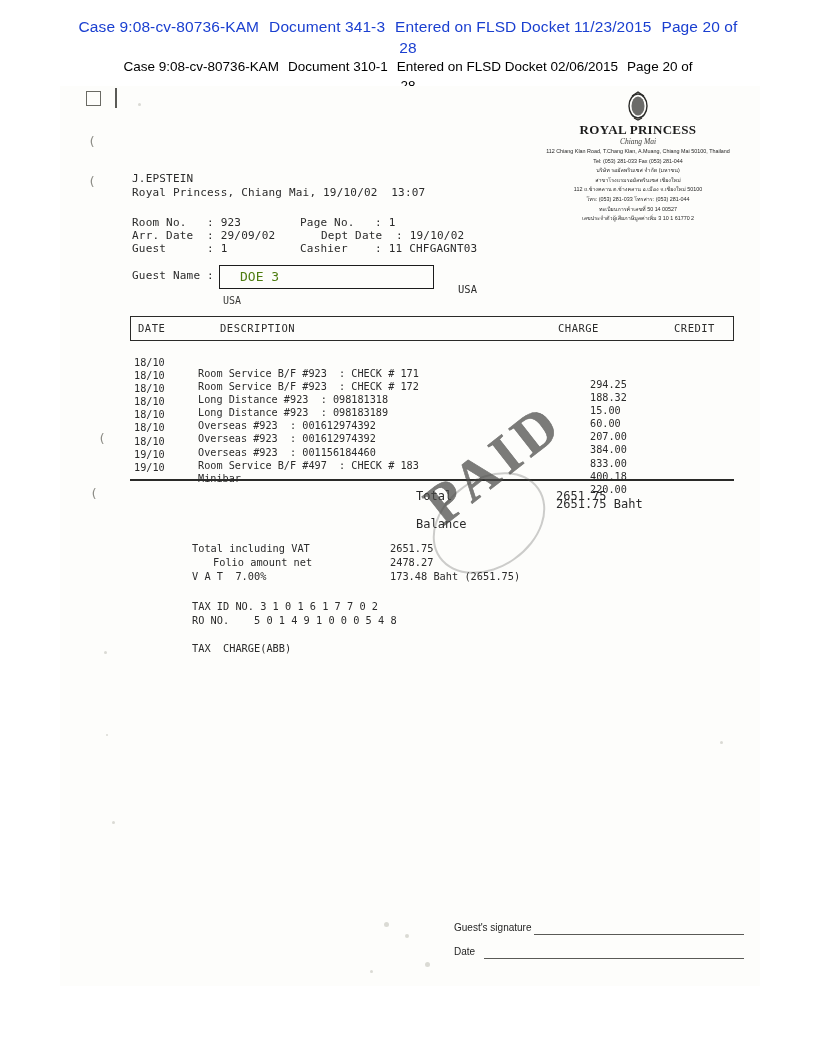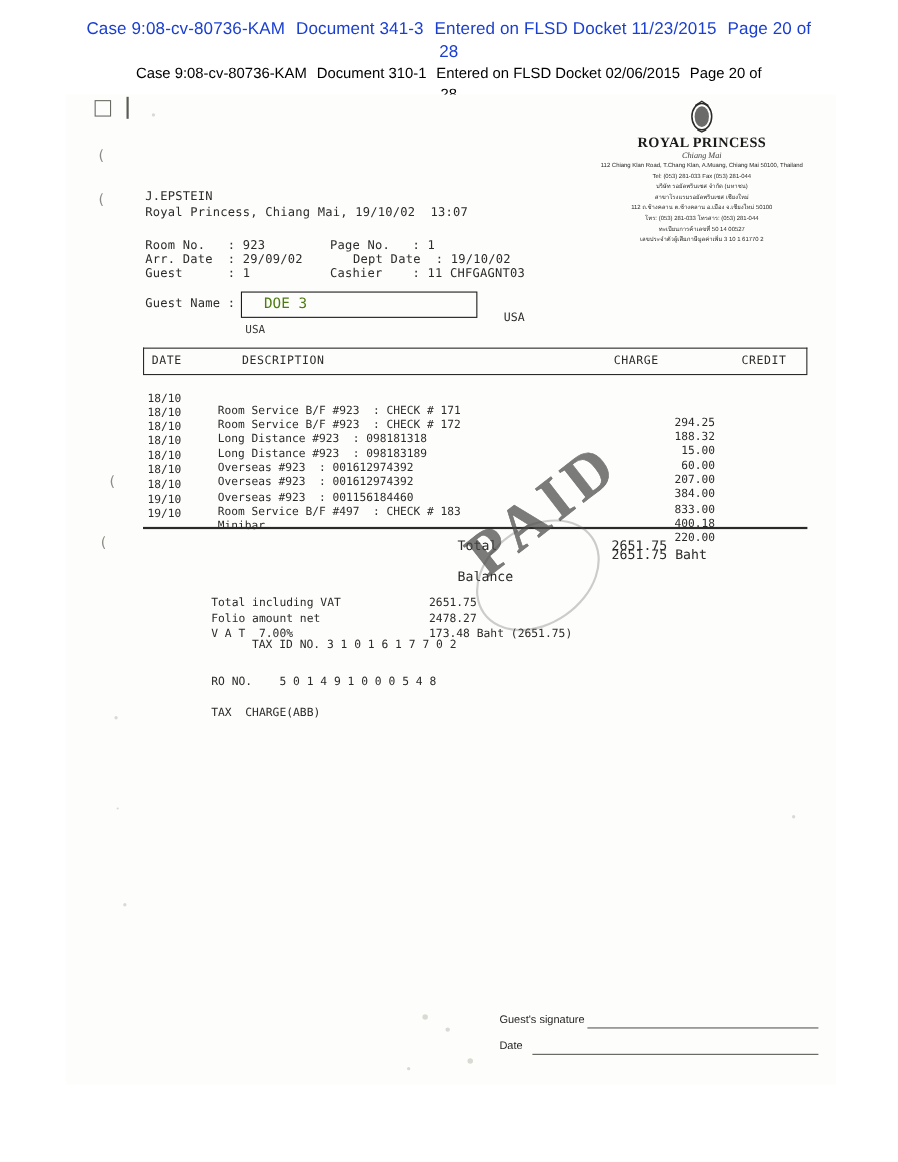--- a/index.html
+++ b/index.html
@@ -211,21 +211,21 @@
   .row {
     position: relative;
     height: 13.1px;
     font-family: "DejaVu Sans Mono", monospace;
     font-size: 10.2px;
     color: #2b2b2b;
     white-space: pre;
   }
   .row .c-date { position: absolute; left: 4px; }
   .row .c-desc { position: absolute; left: 68px; }
-  .row .c-chg  { position: absolute; left: 460px; text-align: right; width: 60px; }
+  .row .c-chg  { position: absolute; left: 460px; width: 60px; }
 
   .tbl-bot {
     position: absolute;
     left: 70px;
     top: 393px;
     width: 604px;
     border-top: 2px solid #2a2a28;
     height: 4px;
   }
 
@@ -412,26 +412,26 @@
 
   <div class="tbl-bot"></div>
 
   <div class="totals" style="left:356px; top:403px;">Total</div>
   <div class="totals" style="left:496px; top:403px;">2651.75</div>
   <div class="totals" style="left:356px; top:431px;">Balance</div>
   <div class="totals" style="left:496px; top:411px;">2651.75 Baht</div>
 
   <div class="footblock" style="top:455px;">Total including VAT</div>
   <div class="footblock" style="left:330px; top:455px;">2651.75</div>
-  <div class="footblock" style="top:469px;">Folio amount net</div>
+  <div class="footblock" style="top:469px;margin-left:21px;">Folio amount net</div>
   <div class="footblock" style="left:330px; top:469px;">2478.27</div>
   <div class="footblock" style="top:483px;">V A T  7.00%</div>
   <div class="footblock" style="left:330px; top:483px;">173.48 Baht (2651.75)</div>
 
-  <div class="footblock" style="top:493px;margin-left:37px;">TAX ID NO. 3 1 0 1 6 1 7 7 0 2</div>
+  <div class="footblock" style="top:513px;">TAX ID NO. 3 1 0 1 6 1 7 7 0 2</div>
   <div class="footblock" style="top:527px;">RO NO.    5 0 1 4 9 1 0 0 0 5 4 8</div>
   <div class="footblock" style="top:555px;">TAX  CHARGE(ABB)</div>
 
   <div class="paid-ring"></div>
   <div class="paid">PAID</div>
 
   <div class="sig" style="left:394px; top:836px;">Guest's signature</div>
   <div class="sig-line" style="left:474px; top:848px; width:210px;"></div>
   <div class="sig" style="left:394px; top:860px;">Date</div>
   <div class="sig-line" style="left:424px; top:872px; width:260px;"></div>

